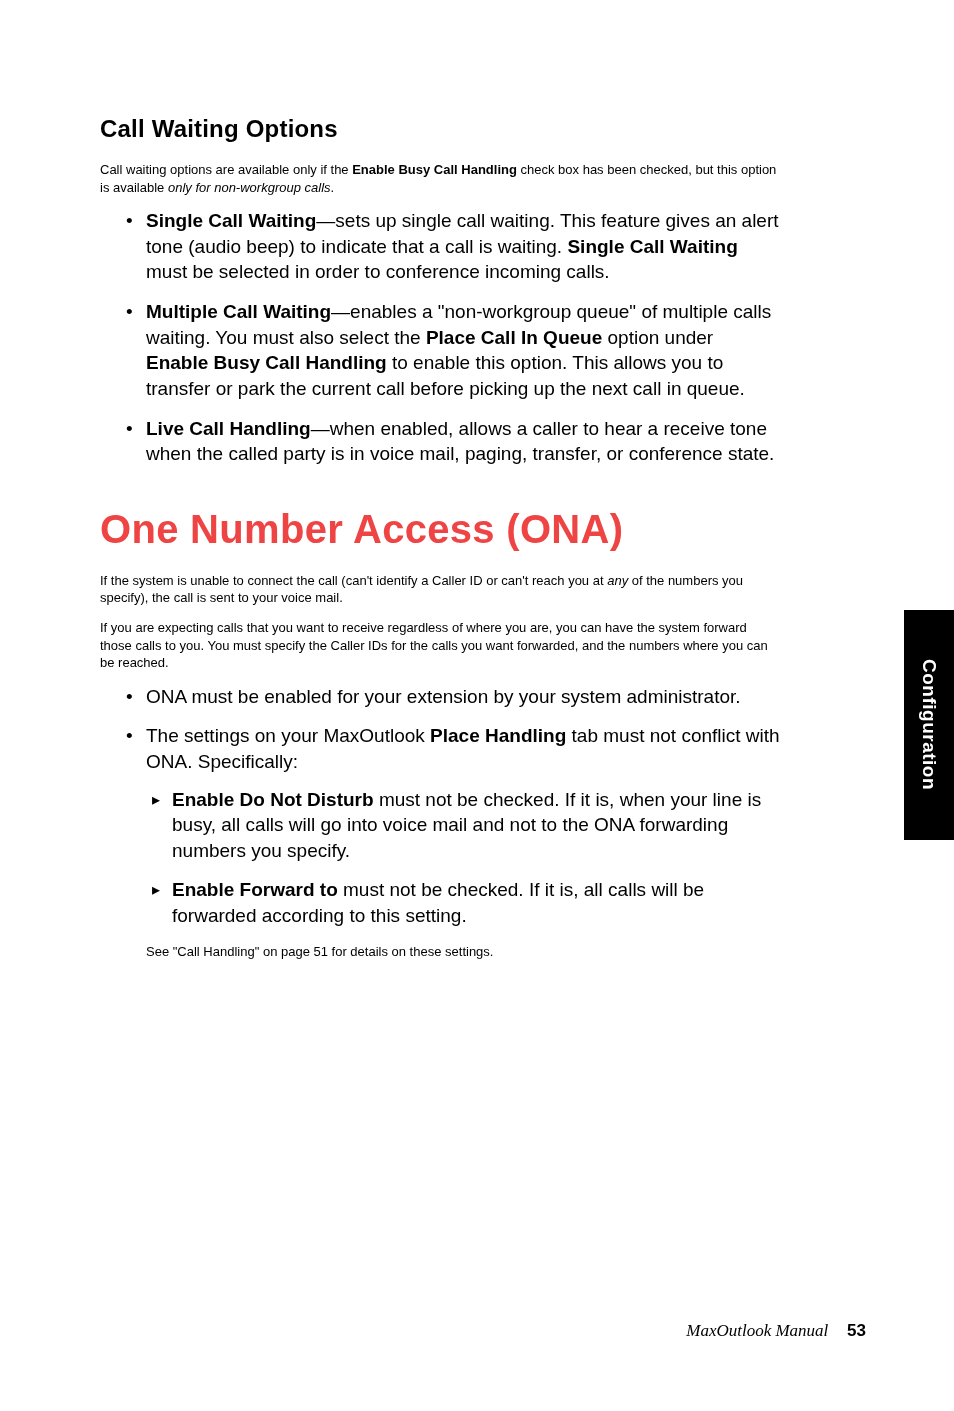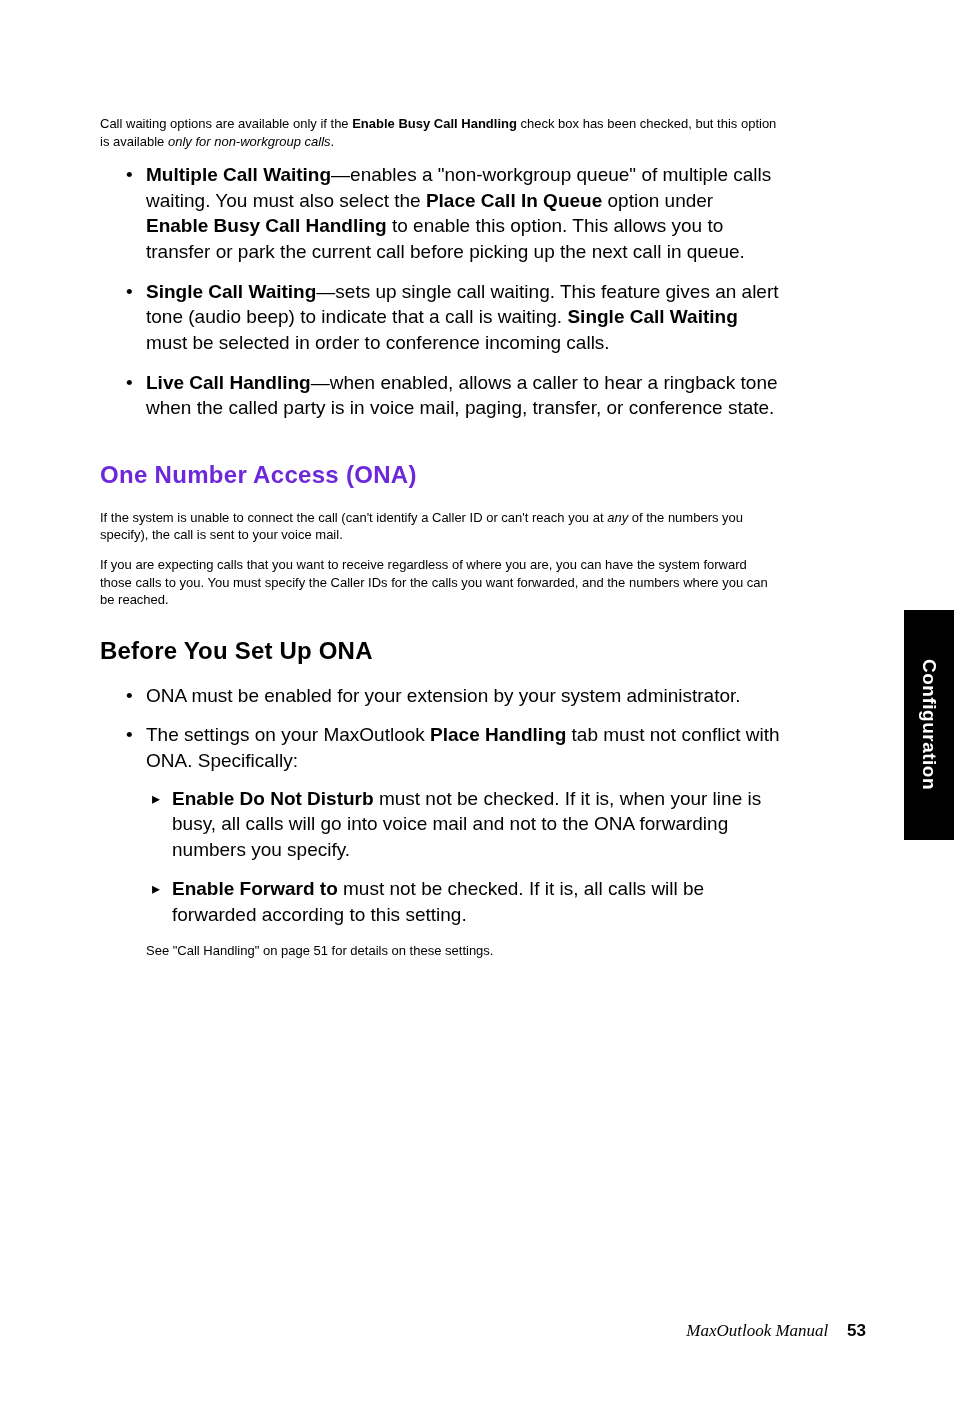--- a/index.html
+++ b/index.html
@@ -2,21 +2,21 @@
 <html><head>
 <meta charset="utf-8">
 <style>
   * { margin: 0; padding: 0; box-sizing: border-box; }
   html, body { width: 954px; height: 1411px; background: #fff; font-family: Arial, Helvetica, sans-serif; color: #000; }
   .page { position: relative; width: 954px; height: 1411px; padding: 115px 100px 70px 100px; }
   .sidebar-tab { position: absolute; right: 0; top: 610px; width: 50px; height: 230px; background: #000; display: flex; align-items: center; justify-content: center; }
   .sidebar-tab-text { color: #fff; writing-mode: vertical-rl; font-weight: bold; font-size: 19px; letter-spacing: 0.5px; }
   .content { width: 680px; }
   h2.sub { font-family: Arial, sans-serif; font-weight: bold; font-size: 24px; margin-bottom: 18px; letter-spacing: 0.2px; }
-  h2.main { font-family: Arial, sans-serif; font-weight: bold; font-size: 24px; color: #6d28d9; margin-top: 40px; margin-bottom: 20px; letter-spacing: 0.3px; }
+  h2.main { font-family: Arial, sans-serif; font-weight: bold; font-size: 40px; color: #ef4444; margin-top: 40px; margin-bottom: 20px; letter-spacing: 0.3px; }
   p { font-size: 13px; line-height: 1.35; margin-bottom: 12px; }
   ul { list-style: none; margin: 8px 0 8px 0; }
   ul > li { position: relative; padding-left: 46px; font-size: 19px; line-height: 1.35; margin-bottom: 14px; }
   ul > li::before { content: "•"; position: absolute; left: 26px; top: 0; font-size: 19px; }
   ul ul { margin-top: 12px; margin-left: 0; }
   ul ul > li { padding-left: 26px; margin-bottom: 14px; }
   ul ul > li::before { content: "▸"; left: 6px; font-size: 16px; top: 2px; }
   .footer { position: absolute; bottom: 70px; right: 88px; font-size: 17px; }
   .footer .title { font-style: italic; font-family: "Times New Roman", serif; }
   .footer .num { font-weight: bold; margin-left: 14px; }
@@ -26,42 +26,42 @@
 </head>
 <body>
 
 <div class="page">
   <div class="sidebar-tab">
     <span class="sidebar-tab-text">Configuration</span>
   </div>
 
   <div class="content">
 
+    <h2 class="sub">Call Waiting Options</h2>
     <p>
       <span>Call waiting options are available only if the </span><b>Enable Busy Call Handling</b><span> check box has been checked, but this option is available </span><i>only for non-workgroup calls</i><span>.</span>
     </p>
     <ul>
       <li>
+        <b>Single Call Waiting</b><span>—sets up single call waiting. This feature gives an alert tone (audio beep) to indicate that a call is waiting. </span><b>Single Call Waiting</b><span> must be selected in order to conference incoming calls.</span>
+      </li>
+      <li>
         <b>Multiple Call Waiting</b><span>—enables a "non-workgroup queue" of multiple calls waiting. You must also select the </span><b>Place Call In Queue</b><span> option under </span><b>Enable Busy Call Handling</b><span> to enable this option. This allows you to transfer or park the current call before picking up the next call in queue.</span>
       </li>
       <li>
-        <b>Single Call Waiting</b><span>—sets up single call waiting. This feature gives an alert tone (audio beep) to indicate that a call is waiting. </span><b>Single Call Waiting</b><span> must be selected in order to conference incoming calls.</span>
-      </li>
-      <li>
-        <b>Live Call Handling</b><span>—when enabled, allows a caller to hear a ringback tone when the called party is in voice mail, paging, transfer, or conference state.</span>
+        <b>Live Call Handling</b><span>—when enabled, allows a caller to hear a receive tone when the called party is in voice mail, paging, transfer, or conference state.</span>
       </li>
     </ul>
 
     <h2 class="main">One Number Access (ONA)</h2>
     <p>
       <span>If the system is unable to connect the call (can't identify a Caller ID or can't reach you at </span><i>any</i><span> of the numbers you specify), the call is sent to your voice mail.</span>
     </p>
     <p>If you are expecting calls that you want to receive regardless of where you are, you can have the system forward those calls to you. You must specify the Caller IDs for the calls you want forwarded, and the numbers where you can be reached.</p>
 
-    <h2 class="sub" style="margin-top:28px;">Before You Set Up ONA</h2>
     <ul>
       <li>
         <span>ONA must be enabled for your extension by your system administrator.</span>
       </li>
       <li>
         <span>The settings on your MaxOutlook </span><b>Place Handling</b><span> tab must not conflict with ONA. Specifically:</span>
         <ul>
           <li>
             <b>Enable Do Not Disturb</b><span> must not be checked. If it is, when your line is busy, all calls will go into voice mail and not to the ONA forwarding numbers you specify.</span>
           </li>

